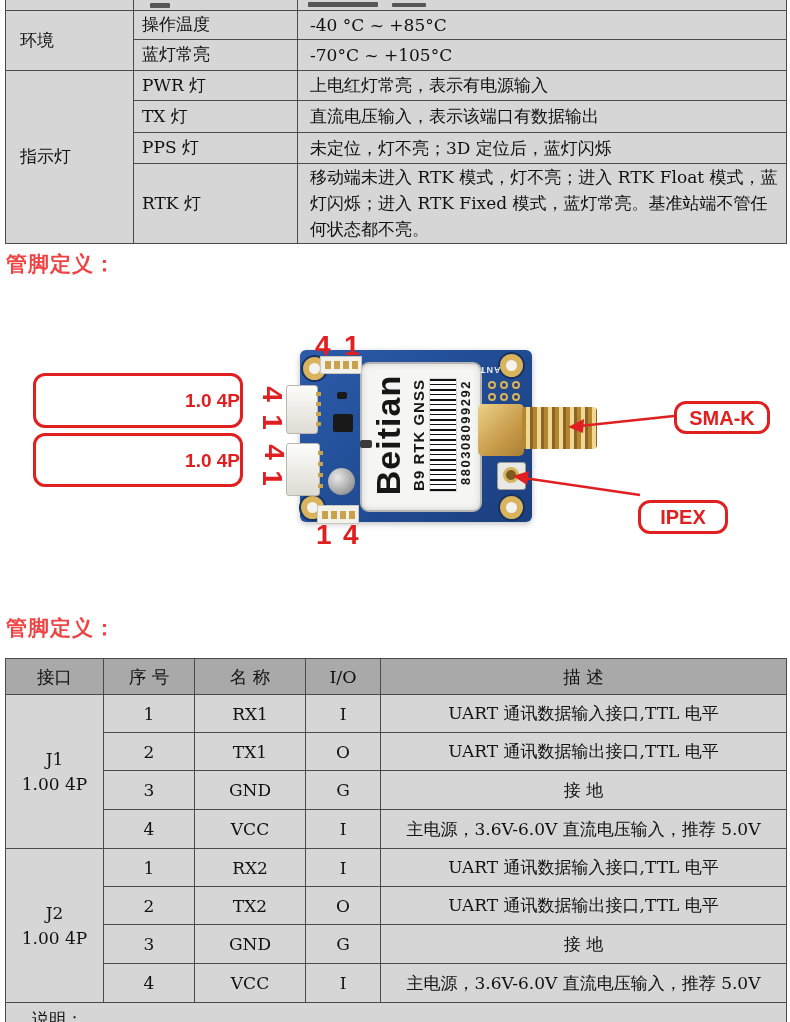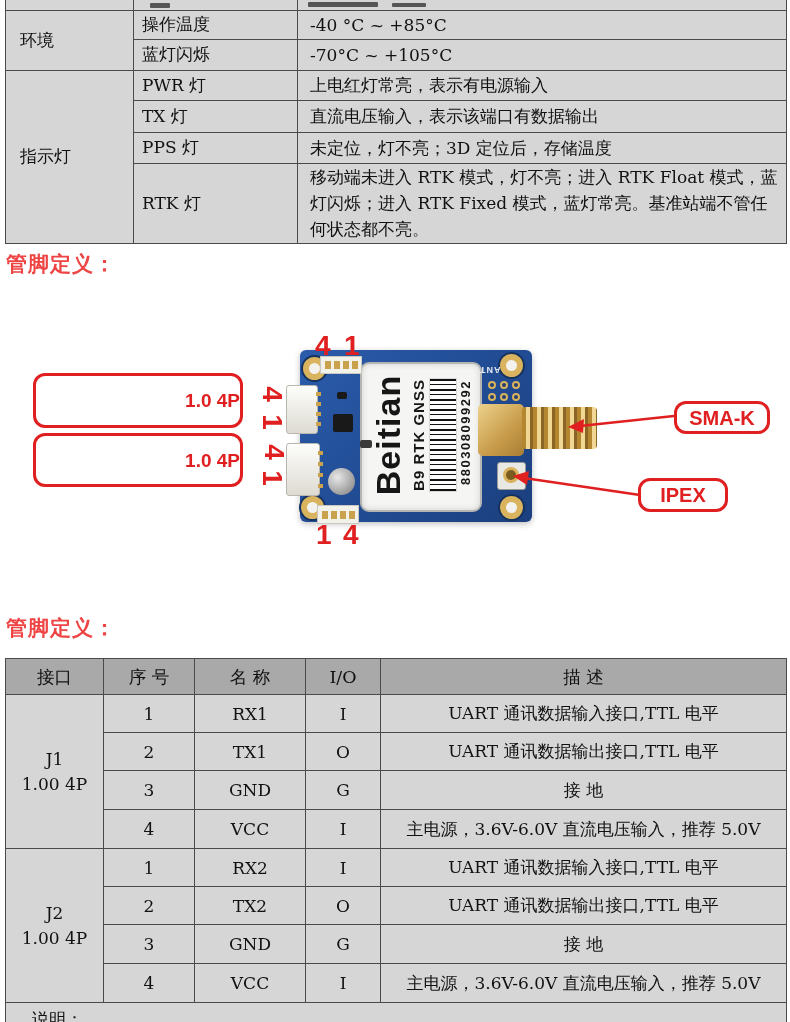--- a/index.html
+++ b/index.html
@@ -91,35 +91,35 @@
       <td></td>
       <td></td>
       <td></td>
     </tr>
     <tr style="height:29px">
       <td class="lab" rowspan="2">环境</td>
       <td class="nm">操作温度</td>
       <td class="ds">-40 °C ~ +85°C</td>
     </tr>
     <tr style="height:31px">
-      <td class="nm">蓝灯闪烁</td>
+      <td class="nm">蓝灯常亮</td>
       <td class="ds">-70°C ~ +105°C</td>
     </tr>
     <tr style="height:30px">
       <td class="lab" rowspan="4">指示灯</td>
       <td class="nm">PWR 灯</td>
       <td class="ds">上电红灯常亮，表示有电源输入</td>
     </tr>
     <tr style="height:32px">
       <td class="nm">TX 灯</td>
       <td class="ds">直流电压输入，表示该端口有数据输出</td>
     </tr>
     <tr style="height:31px">
       <td class="nm">PPS 灯</td>
-      <td class="ds">未定位，灯不亮；3D 定位后，存储温度</td>
+      <td class="ds">未定位，灯不亮；3D 定位后，蓝灯闪烁</td>
     </tr>
     <tr style="height:80px">
       <td class="nm">RTK 灯</td>
       <td class="ds">移动端未进入 RTK 模式，灯不亮；进入 RTK Float 模式，蓝灯闪烁；进入 RTK Fixed 模式，蓝灯常亮。基准站端不管任何状态都不亮。</td>
     </tr>
   </tbody>
     </table>
 
   <div class="frag" style="left:150px;top:3px;width:20px;height:5px"></div>
   <div class="frag" style="left:308px;top:2px;width:70px;height:5px"></div>
@@ -200,21 +200,21 @@
 
   <div class="callout" style="left:33px;top:373px;width:204px;height:49px">
     <div class="red small">1.0 4P</div>
   </div>
   <div class="callout" style="left:33px;top:433px;width:204px;height:48px">
     <div class="red small">1.0 4P</div>
   </div>
   <div class="callout" style="left:674px;top:401px;width:90px;height:27px">
     <div class="red mid">SMA-K</div>
   </div>
-  <div class="callout" style="left:638px;top:478px;width:84px;height:28px">
+  <div class="callout" style="left:638px;top:500px;width:84px;height:28px">
     <div class="red mid">IPEX</div>
   </div>
 
   <svg class="arrows" width="790" height="1022">
     <line x1="674" y1="416" x2="580" y2="426" stroke="#e02020" stroke-width="2.5"></line>
     <polygon points="568,427 584,419 583,433" fill="#e02020"></polygon>
     <line x1="640" y1="495" x2="524" y2="478" stroke="#e02020" stroke-width="2.5"></line>
     <polygon points="513,476 529,471 527,485" fill="#e02020"></polygon>
   </svg>
 

